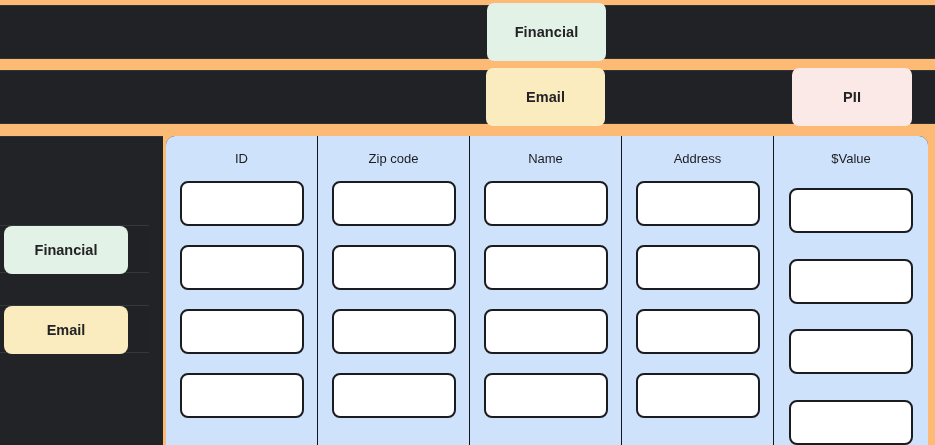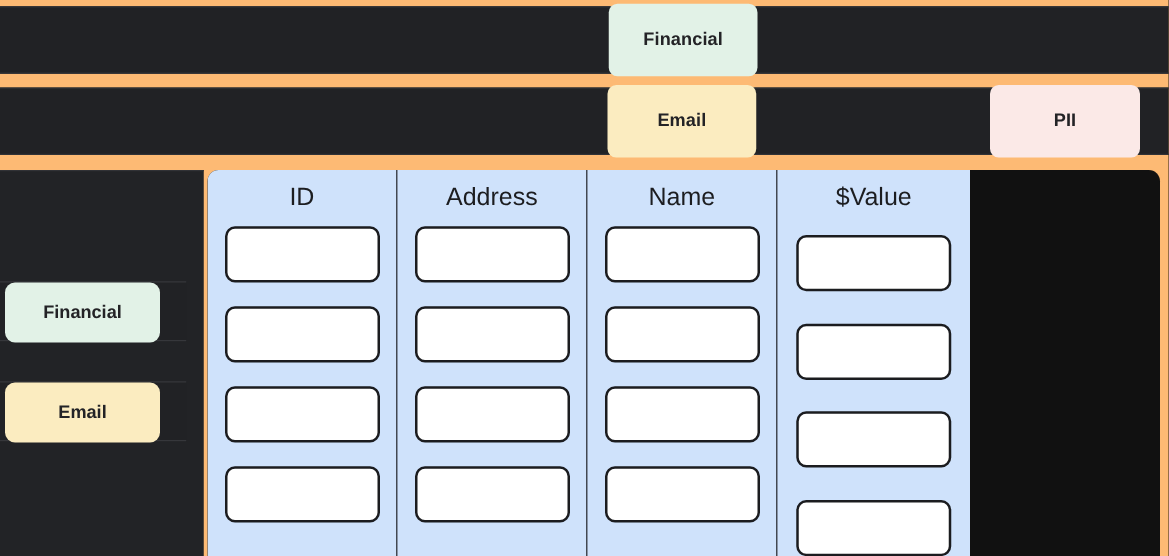--- a/index.html
+++ b/index.html
@@ -122,21 +122,21 @@
   .col:last-child { border-right: none; justify-content: space-between; }
   .col-0 { width: 152px; }
   .col-1 { width: 152px; }
   .col-2 { width: 152px; }
   .col-3 { width: 152px; }
   .col-4 { width: 154px; }
 
   .col-head {
     height: 45px;
     line-height: 45px;
-    font-size: 20px;
+    font-size: 13px;
     color: #1c1d20;
     font-weight: normal;
     text-align: center;
     width: 100%;
     user-select: none;
   }
   .cell {
     width: 124px;
     height: 45px;
     background: #ffffff;
@@ -173,37 +173,44 @@
   <div id="table">
 
     <div class="col col-0">
       <div class="col-head">ID</div>
       <div class="cell"></div>
       <div class="cell"></div>
       <div class="cell"></div>
       <div class="cell"></div>
     </div>
 
+    <div class="col col-1">
+      <div class="col-head">Zip code</div>
+      <div class="cell"></div>
+      <div class="cell"></div>
+      <div class="cell"></div>
+      <div class="cell"></div>
+    </div>
+
+    <div class="col col-2">
+      <div class="col-head">Name</div>
+      <div class="cell"></div>
+      <div class="cell"></div>
+      <div class="cell"></div>
+      <div class="cell"></div>
+    </div>
 
     <div class="col col-3">
       <div class="col-head">Address</div>
       <div class="cell"></div>
       <div class="cell"></div>
       <div class="cell"></div>
       <div class="cell"></div>
     </div>
 
-    <div class="col col-2">
-      <div class="col-head">Name</div>
-      <div class="cell"></div>
-      <div class="cell"></div>
-      <div class="cell"></div>
-      <div class="cell"></div>
-    </div>
-
     <div class="col col-4">
       <div class="col-head">$Value</div>
       <div class="cell"></div>
       <div class="cell"></div>
       <div class="cell"></div>
       <div class="cell"></div>
     </div>
 
   </div>
 </div>

